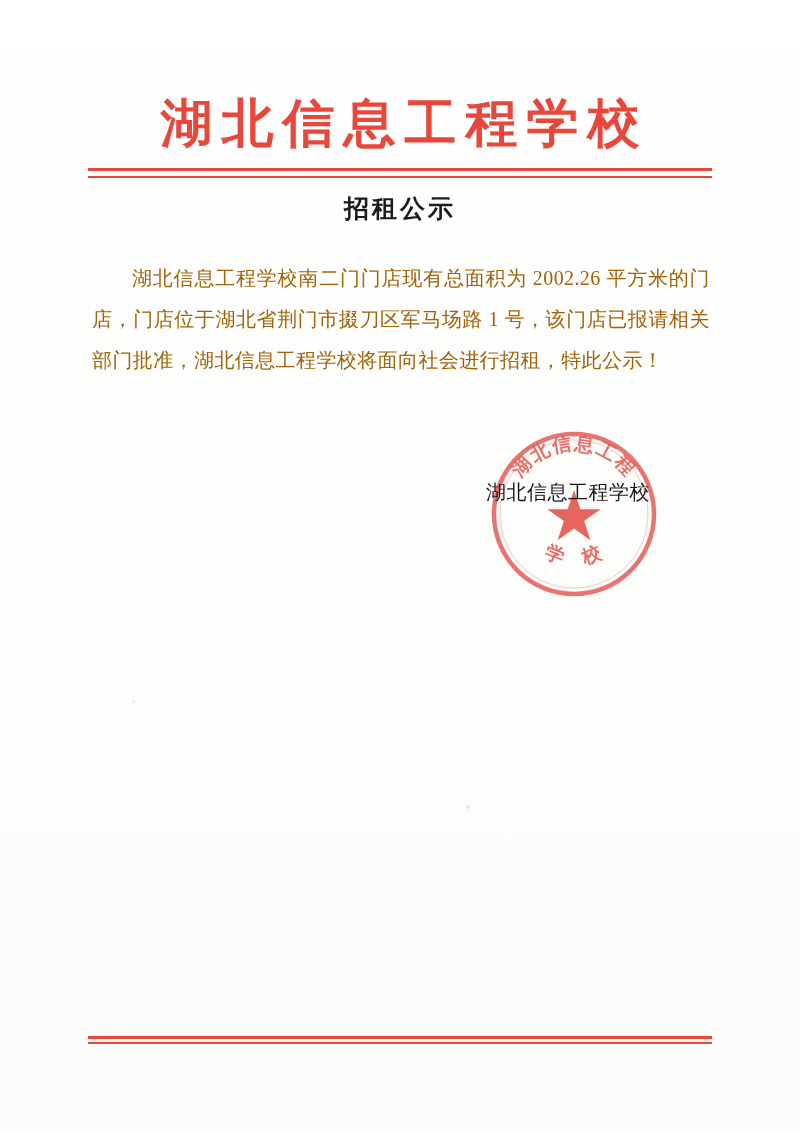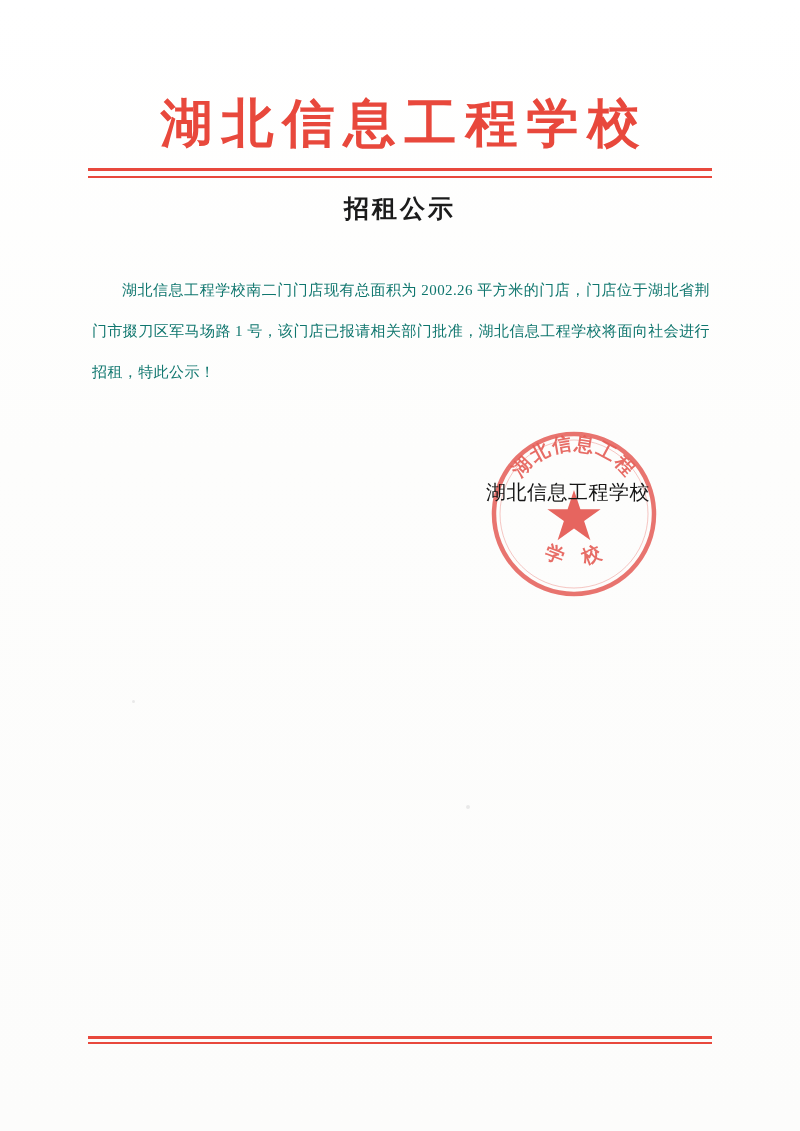--- a/index.html
+++ b/index.html
@@ -77,25 +77,25 @@
     font-size: 25px;
     font-weight: bold;
     letter-spacing: 3px;
     color: #1b1b1b;
     font-family: Liberation Serif, serif;
   }
 
   .body-text {
     position: absolute;
     left: 92px;
-    top: 270px;
+    top: 258px;
     width: 618px;
-    font-size: 15px;
+    font-size: 20px;
     line-height: 41px;
-    color: #0f766e;
+    color: #a16207;
     text-align: justify;
     text-justify: inter-ideograph;
     letter-spacing: 0.4px;
   }
   .body-text p {
     margin: 0;
     text-indent: 2em;
   }
 
   .signature {

